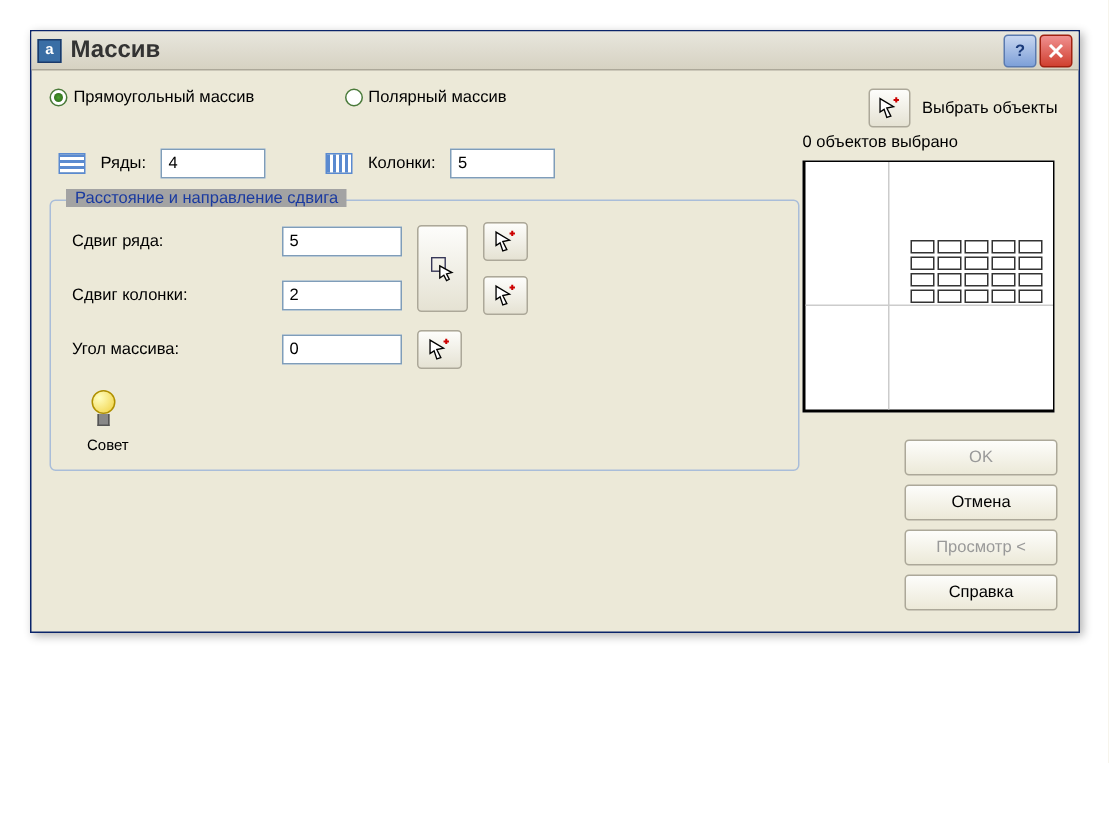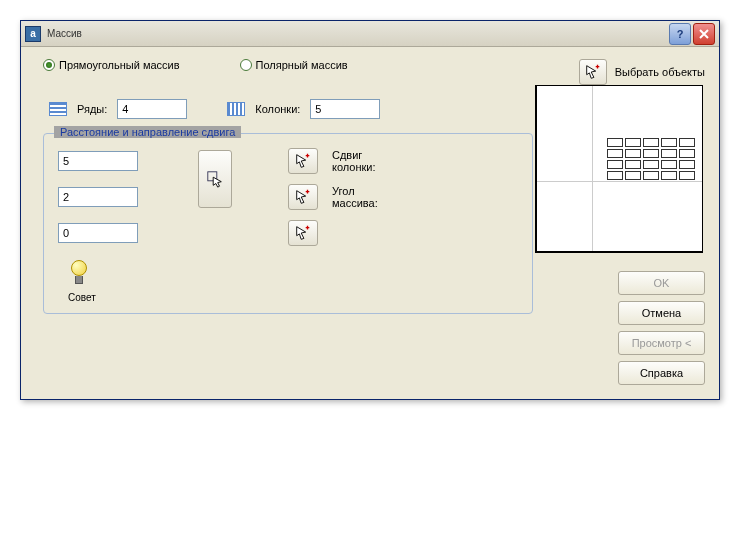--- a/index.html
+++ b/index.html
@@ -30,32 +30,32 @@
     background: #3a6ea5;
     color: #fff;
     font-size: 10px;
     font-weight: bold;
     display: flex;
     align-items: center;
     justify-content: center;
     margin-right: 6px;
     border: 1px solid #1a3a6a;
   }
-  .title-text { flex: 1; font-weight: normal; font-size: 10px; color: #333; }
+  .title-text { flex: 1; font-weight: bold; font-size: 16px; color: #333; }
   .title-btn {
     width: 22px; height: 22px;
     margin-left: 2px;
     border: 1px solid #fff;
     display: flex; align-items: center; justify-content: center;
     font-weight: bold;
     cursor: default;
   }
   .help-btn { background: linear-gradient(#c7d6f0,#7ea0d8); color: #1a3a7a; border-color:#5a7ab0; border-radius:3px;}
   .close-btn { background: linear-gradient(#f09090,#d04030); color: #fff; border-color:#a02010; border-radius:3px;}
-  .body-area { padding: 12px 14px 14px 22px; display: flex; gap: 2px; }
+  .body-area { padding: 12px 14px 14px 12px; display: flex; gap: 2px; }
   .left-col { flex: 1; }
   .right-col { width: 170px; }
   .radio-row { display: flex; gap: 60px; margin-bottom: 14px; align-items:center; }
   .radio { display:flex; align-items:center; gap:4px; }
   .radio-circle {
     width:12px; height:12px; border-radius:50%;
     border:1px solid #4a7a3a; background:#fff;
     display:flex; align-items:center; justify-content:center;
   }
   .radio-circle.selected::after {
@@ -118,21 +118,21 @@
     width:168px; height:168px; background:#fff; border:2px solid #000;
     border-right-width:1px; border-top-width:1px;
     position:relative;
   }
   .cross-v { position:absolute; left:55px; top:0; bottom:0; width:1px; background:#ccc;}
   .cross-h { position:absolute; top:95px; left:0; right:0; height:1px; background:#ccc;}
   .grid-preview { position:absolute; left:70px; top:52px; display:grid; grid-template-columns:repeat(5,16px); grid-template-rows:repeat(4,9px); gap:2px;}
   .grid-preview div { border:1px solid #333; background:#fff;}
   .btn-col { display:flex; flex-direction:column; gap:6px; margin-top:18px; align-items:flex-end;}
   .dlg-btn {
-    width:87px; height:24px; border:1px solid #aca899;
+    width:102px; height:24px; border:1px solid #aca899;
     background: linear-gradient(#fdfdfb,#ece9d8);
     border-radius:3px; font-size:11px; text-align:center;
     line-height:22px;
   }
   .dlg-btn.disabled { color:#999; }
 </style>
 </head>
 <body>
 
 <div class="window">
@@ -168,20 +168,21 @@
         <span style="width:20px"></span>
         <span class="rc-icon cols-icon"></span>
         <span>Колонки:</span>
         <input class="txt-input" value="5" style="">
       </div>
 
       <div class="fieldset">
         <div class="legend">Расстояние и направление сдвига</div>
 
         <div class="offset-grid">
+          <span>Сдвиг ряда:</span>
           <input class="txt-input" value="5" style="">
           <div class="pick-btn-tall">
             <svg class="pick-svg" viewBox="0 0 20 20">
               <rect x="2" y="2" width="10" height="10" fill="none" stroke="#335" stroke-width="1"></rect>
               <path d="M8 8 L17 13 L13 14 L15 18 L13 19 L11 15 L8 17 Z" fill="#fff" stroke="#000"></path>
             </svg>
           </div>
           <div class="pick-btn">
             <svg class="pick-svg" viewBox="0 0 20 20">
               <path d="M3 3 L13 9 L8 10 L11 16 L8 17 L6 11 L3 13 Z" fill="#fff" stroke="#000"></path>
@@ -224,20 +225,21 @@
     <div class="right-col">
       <div class="select-row">
         <div class="sel-btn">
           <svg class="pick-svg" viewBox="0 0 20 20">
             <path d="M3 3 L13 9 L8 10 L11 16 L8 17 L6 11 L3 13 Z" fill="#fff" stroke="#000"></path>
             <path d="M13 4 L17 4 M15 2 L15 6" stroke="#c00" stroke-width="1.5"></path>
           </svg>
         </div>
         <span>Выбрать объекты</span>
       </div>
+      <div class="status">0 объектов выбрано</div>
 
       <div class="preview-box">
         <div class="cross-v"></div>
         <div class="cross-h"></div>
         <div class="grid-preview">
           <div></div>
             <div></div>
             <div></div>
             <div></div>
             <div></div>

